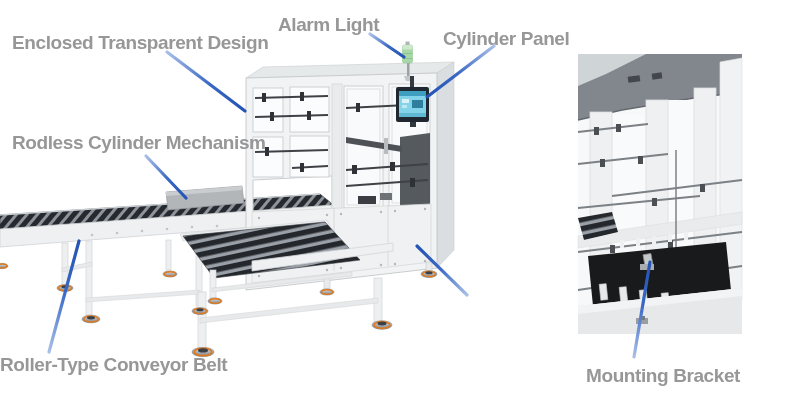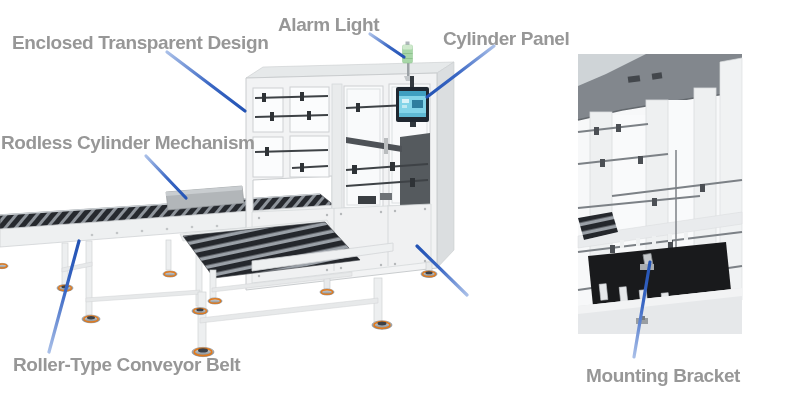--- a/index.html
+++ b/index.html
@@ -313,16 +313,16 @@
     <line x1="146" y1="156" x2="186" y2="198" stroke="url(#lg4)"></line>
     <line x1="49" y1="352" x2="79" y2="241" stroke="url(#lg5)"></line>
     <line x1="467" y1="295" x2="417" y2="246" stroke="url(#lg6)"></line>
     <line x1="634" y1="357" x2="650" y2="262" stroke="url(#lg7)"></line>
   </g>
 </svg>
 
   <div class="callout" style="left:12px;top:31px">Enclosed Transparent Design</div>
   <div class="callout" style="left:278px;top:13px">Alarm Light</div>
   <div class="callout" style="left:443px;top:27px">Cylinder Panel</div>
-  <div class="callout" style="left:1px;top:131px">Rodless Cylinder Mechanism</div>
-  <div class="callout" style="left:13px;top:353px">Roller-Type Conveyor Belt</div>
+  <div class="callout" style="left:12px;top:131px">Rodless Cylinder Mechanism</div>
+  <div class="callout" style="left:0;top:353px">Roller-Type Conveyor Belt</div>
   <div class="callout" style="left:586px;top:364px">Mounting Bracket</div>
 </div>
 
 </body></html>

